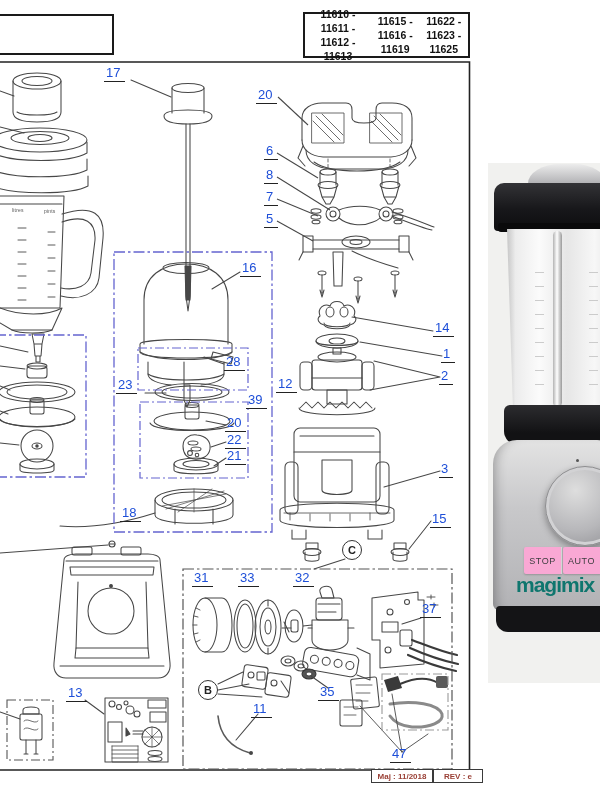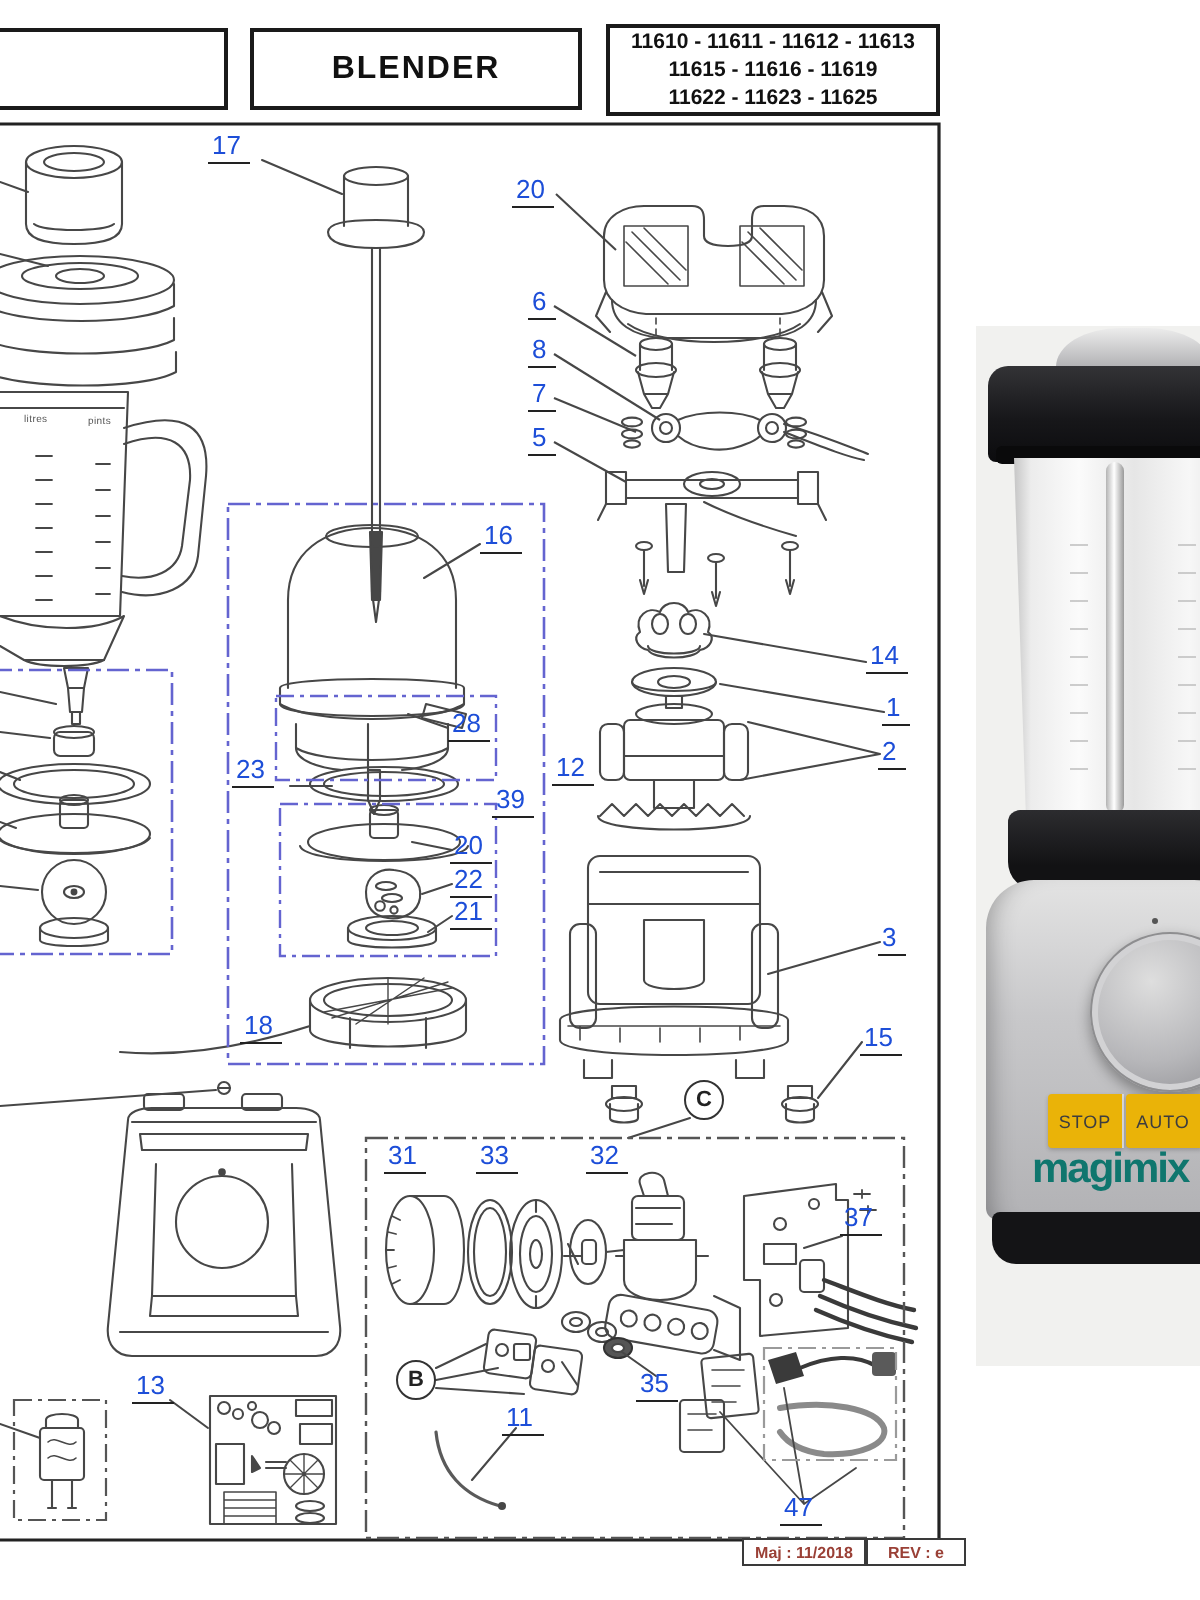--- a/index.html
+++ b/index.html
@@ -2,38 +2,38 @@
 <html><head>
 <meta charset="utf-8">
 <style>
 *{margin:0;padding:0;box-sizing:border-box}
 html,body{width:600px;height:800px;overflow:hidden}
 body{font-family:"Liberation Sans",sans-serif;background:#fff;position:relative}
 .page{position:absolute;inset:0;background:#fff;overflow:hidden}
 svg.art{position:absolute;left:0;top:0}
 .hbox{position:absolute;border:2px solid #1a1a1a;background:#fff;display:flex;align-items:center;justify-content:center}
 .title{font-weight:bold;font-size:16px;letter-spacing:1px;color:#111}
-.models{font-weight:bold;font-size:10.5px;line-height:1.35;text-align:center;color:#111;flex-direction:column}
+.models{font-weight:bold;font-size:10.5px;line-height:1.35;text-align:center;color:#111;flex-direction:row}
 .plabel{position:absolute;font-weight:normal;font-size:13px;color:#1d4ed8;border-bottom:1.6px solid #222;padding:0 5px 0 2px;line-height:1.15;background:transparent}
 .marker{position:absolute;width:20px;height:20px;border:1.4px solid #333;border-radius:50%;font-weight:bold;font-size:11px;display:flex;align-items:center;justify-content:center;color:#222;background:#fff}
 .scaletxt{position:absolute;font-size:5px;color:#555;letter-spacing:.2px}
 .footbox{position:absolute;border:1.5px solid #3a3a3a;font-size:8px;font-weight:bold;display:flex;align-items:center;justify-content:center;background:#fff}
 
 .photo{position:absolute;left:488px;top:163px;width:112px;height:520px;background:#f1f1ef;overflow:hidden}
 .ph-cap{position:absolute;left:40px;top:1px;width:78px;height:26px;background:linear-gradient(#ececec,#9e9ea2);border-radius:50% 50% 8px 8px/90% 90% 8px 8px}
 .ph-lid{position:absolute;left:6px;top:20px;width:128px;height:48px;background:linear-gradient(#333336,#17171a 55%,#0c0c0e);border-radius:10px 10px 4px 4px}
 .ph-lid-lip{position:absolute;left:10px;top:60px;width:120px;height:9px;background:#0a0a0b;border-radius:3px}
 .ph-jar{position:absolute;left:13px;top:66px;width:120px;height:180px;background:linear-gradient(90deg,#ababab 0,#ececec 12%,#fbfbfb 32%,#e6e6e6 55%,#f7f7f7 78%,#dcdcdc 100%);clip-path:polygon(5% 0,100% 0,100% 100%,10% 100%)}
 .ph-ridge{position:absolute;left:52px;top:2px;width:9px;height:176px;background:linear-gradient(90deg,#b3b3b3,#ffffff 45%,#9a9a9a);border-radius:5px}
 .ph-ticks{position:absolute;width:9px;height:130px;top:30px;background:repeating-linear-gradient(#0000 0 13px,#c4c4c4 13px 14px);opacity:.85}
 .ph-collar{position:absolute;left:16px;top:242px;width:120px;height:40px;background:linear-gradient(#2c2c2f,#121214 70%);border-radius:6px 6px 14px 14px}
 .ph-base{position:absolute;left:5px;top:277px;width:128px;height:170px;background:linear-gradient(180deg,#e3e3e3,#c8c8ca 40%,#b2b2b5);border-radius:24px 24px 6px 6px;box-shadow:inset 10px 0 12px -8px rgba(0,0,0,.3)}
 .ph-dot{position:absolute;left:88px;top:296px;width:3px;height:3px;border-radius:50%;background:#555}
 .ph-knob{position:absolute;left:57px;top:303px;width:80px;height:80px;border-radius:50%;background:radial-gradient(circle at 38% 30%,#dedede,#b7b7ba 55%,#96969a 88%);border:1px solid #8e8e90;box-shadow:0 3px 7px rgba(0,0,0,.35),inset 0 0 0 3px #d2d2d4}
-.ph-btn{position:absolute;top:384px;height:27px;background:#eab308;display:flex;align-items:center;justify-content:center;font-size:9px;color:#3d3d3f;letter-spacing:.5px;border-right:1px solid #d8d8d8;border-radius:2px 0 0 2px;box-shadow:0 1px 2px rgba(0,0,0,.2)}
+.ph-btn{position:absolute;top:384px;height:27px;background:#f9a8d4;display:flex;align-items:center;justify-content:center;font-size:9px;color:#3d3d3f;letter-spacing:.5px;border-right:1px solid #d8d8d8;border-radius:2px 0 0 2px;box-shadow:0 1px 2px rgba(0,0,0,.2)}
 .ph-brand{position:absolute;left:28px;top:410px;font-weight:bold;font-size:21px;letter-spacing:-1px;color:#0f766e;white-space:nowrap}
 .ph-bottom{position:absolute;left:8px;top:443px;width:126px;height:26px;background:#141416;border-radius:4px 4px 12px 12px}
 </style>
 </head>
 <body>
 
 <div class="page">
 
 <svg class="art" width="600" height="800" viewBox="0 0 600 800">
 
@@ -339,23 +339,20 @@
     <line x1="277" y1="153" x2="318" y2="178"></line>
     <line x1="277" y1="177" x2="330" y2="210"></line>
     <line x1="277" y1="199" x2="318" y2="216"></line>
     <line x1="277" y1="221" x2="313" y2="241"></line>
   </g>
 </svg>
 
 <div class="hbox" style="left:-10px;top:14px;width:124px;height:41px">
       <span></span>
     </div>
-<div class="hbox title" style="left:125px;top:14px;width:166px;height:41px">
-      <span>BLENDER</span>
-    </div>
 <div class="hbox models" style="left:303px;top:12px;width:167px;height:46px">
   <span>11610 - 11611 - 11612 - 11613</span>
   <span>11615 - 11616 - 11619</span>
   <span>11622 - 11623 - 11625</span>
 </div>
 
 <span class="scaletxt" style="left:12px;top:207px">litres</span>
 <span class="scaletxt" style="left:44px;top:208px">pints</span>
 
 <span class="plabel" style="left:104px;top:66px">17</span>

